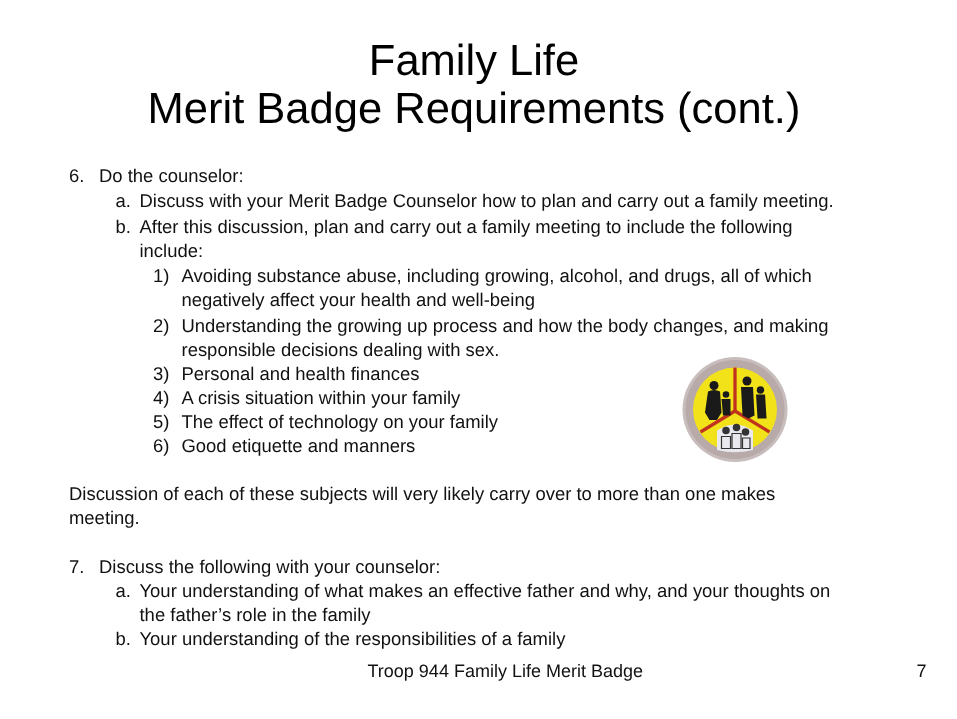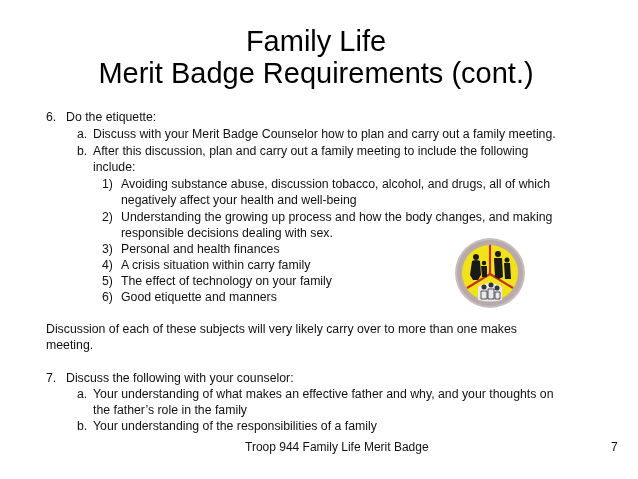--- a/index.html
+++ b/index.html
@@ -16,42 +16,42 @@
 </style>
 </head>
 <body>
 
 <div class="title t1">Family Life</div>
 <div class="title t2">Merit Badge Requirements (cont.)</div>
 
 <div class="body">
 
   <span class="line" style="left:46px;top:109px">6.</span>
-  <span class="line" style="left:66px;top:109px">Do the etiquette:</span>
+  <span class="line" style="left:66px;top:109px">Do the counselor:</span>
 
   <span class="line" style="left:77px;top:126px">a.</span>
   <span class="line" style="left:93px;top:126px">Discuss with your Merit Badge Counselor how to plan and carry out a family meeting.</span>
 
   <span class="line" style="left:77px;top:143px">b.</span>
   <span class="line" style="left:93px;top:143px">After this discussion, plan and carry out a family meeting to include the following</span>
   <span class="line" style="left:93px;top:159px">include:</span>
 
   <span class="line" style="left:102px;top:176px">1)</span>
-  <span class="line" style="left:121px;top:176px">Avoiding substance abuse, discussion tobacco, alcohol, and drugs, all of which</span>
+  <span class="line" style="left:121px;top:176px">Avoiding substance abuse, including growing, alcohol, and drugs, all of which</span>
   <span class="line" style="left:121px;top:192px">negatively affect your health and well-being</span>
 
   <span class="line" style="left:102px;top:209px">2)</span>
   <span class="line" style="left:121px;top:209px">Understanding the growing up process and how the body changes, and making</span>
   <span class="line" style="left:121px;top:225px">responsible decisions dealing with sex.</span>
 
   <span class="line" style="left:102px;top:241px">3)</span>
   <span class="line" style="left:121px;top:241px">Personal and health finances</span>
 
   <span class="line" style="left:102px;top:257px">4)</span>
-  <span class="line" style="left:121px;top:257px">A crisis situation within carry family</span>
+  <span class="line" style="left:121px;top:257px">A crisis situation within your family</span>
 
   <span class="line" style="left:102px;top:273px">5)</span>
   <span class="line" style="left:121px;top:273px">The effect of technology on your family</span>
 
   <span class="line" style="left:102px;top:289px">6)</span>
   <span class="line" style="left:121px;top:289px">Good etiquette and manners</span>
 
   <span class="line" style="left:46px;top:321px">Discussion of each of these subjects will very likely carry over to more than one makes</span>
   <span class="line" style="left:46px;top:337px">meeting.</span>
 

